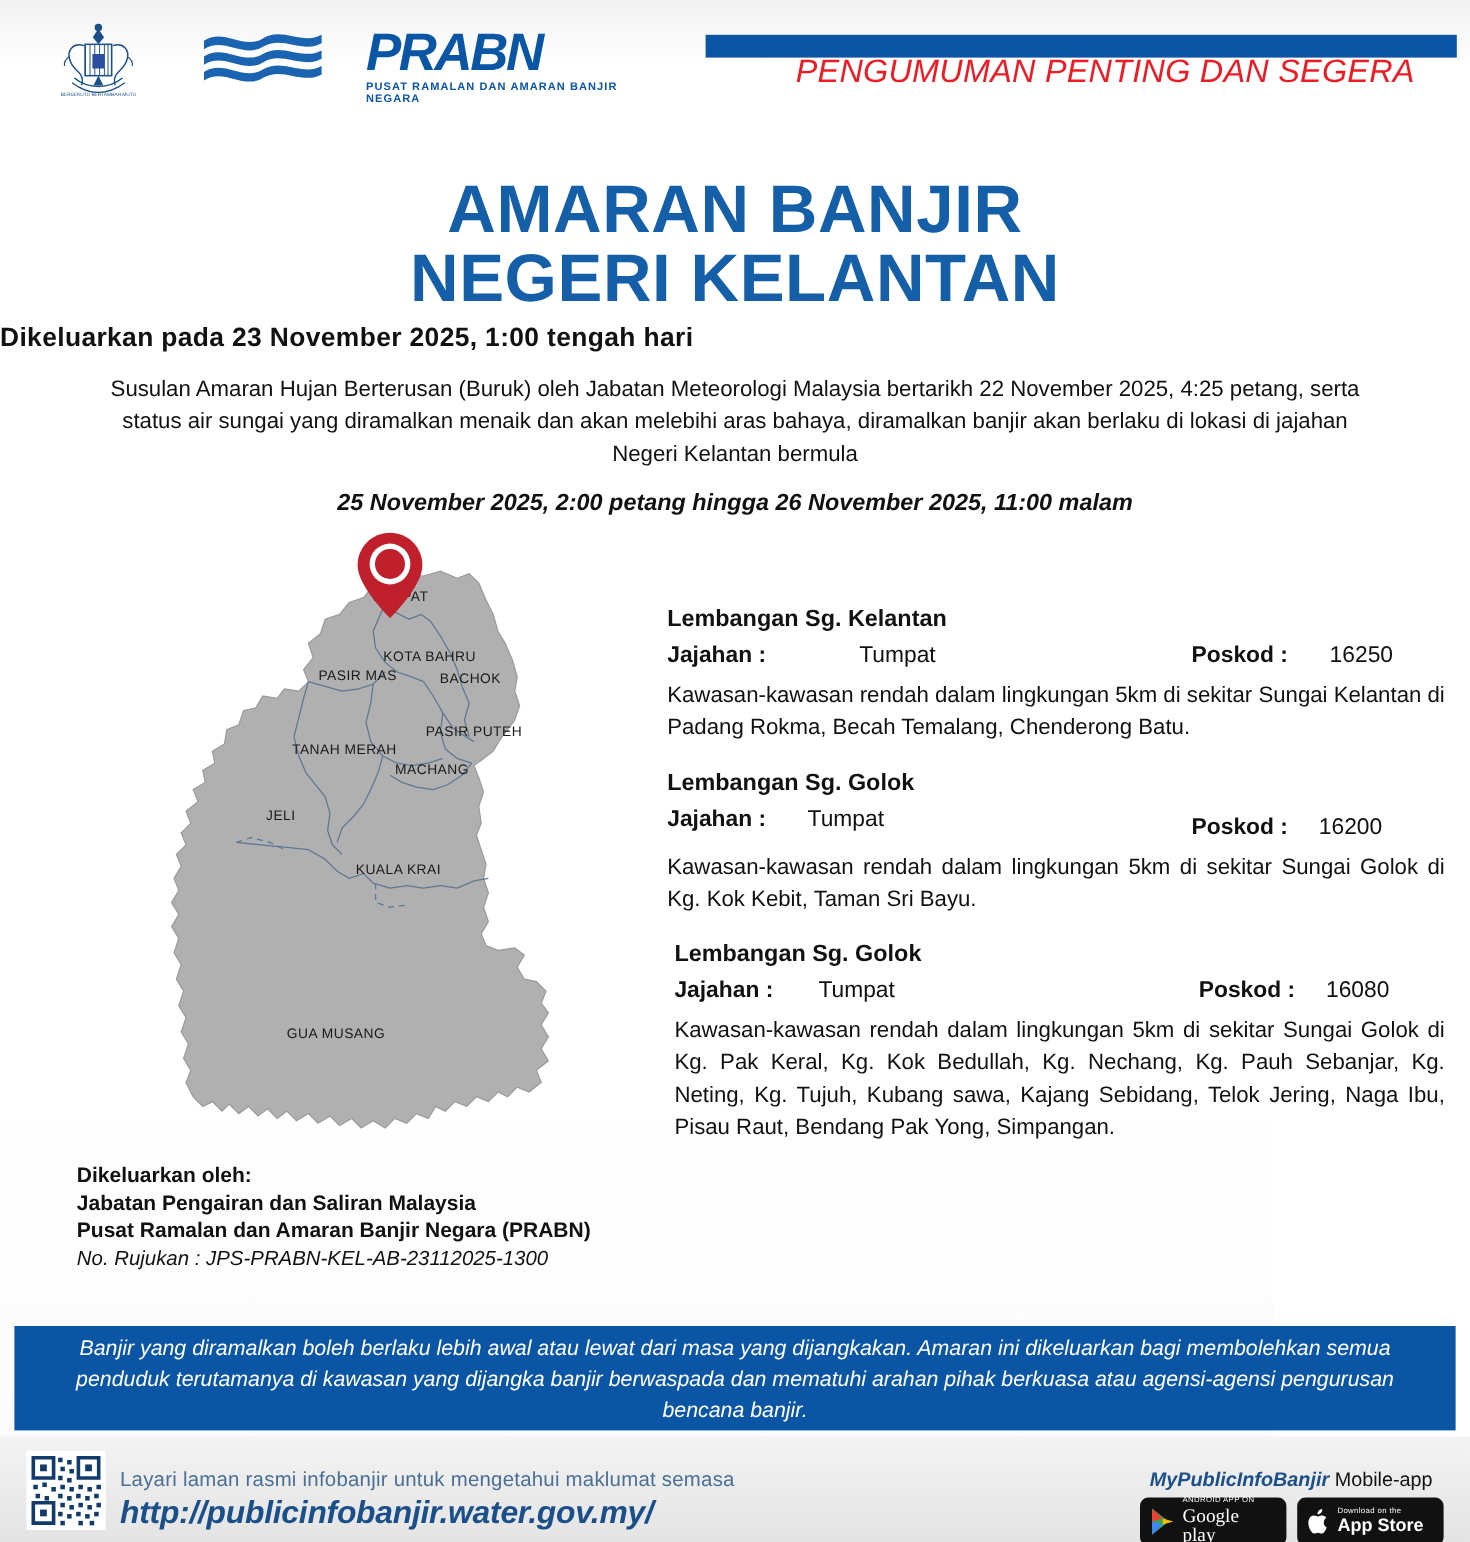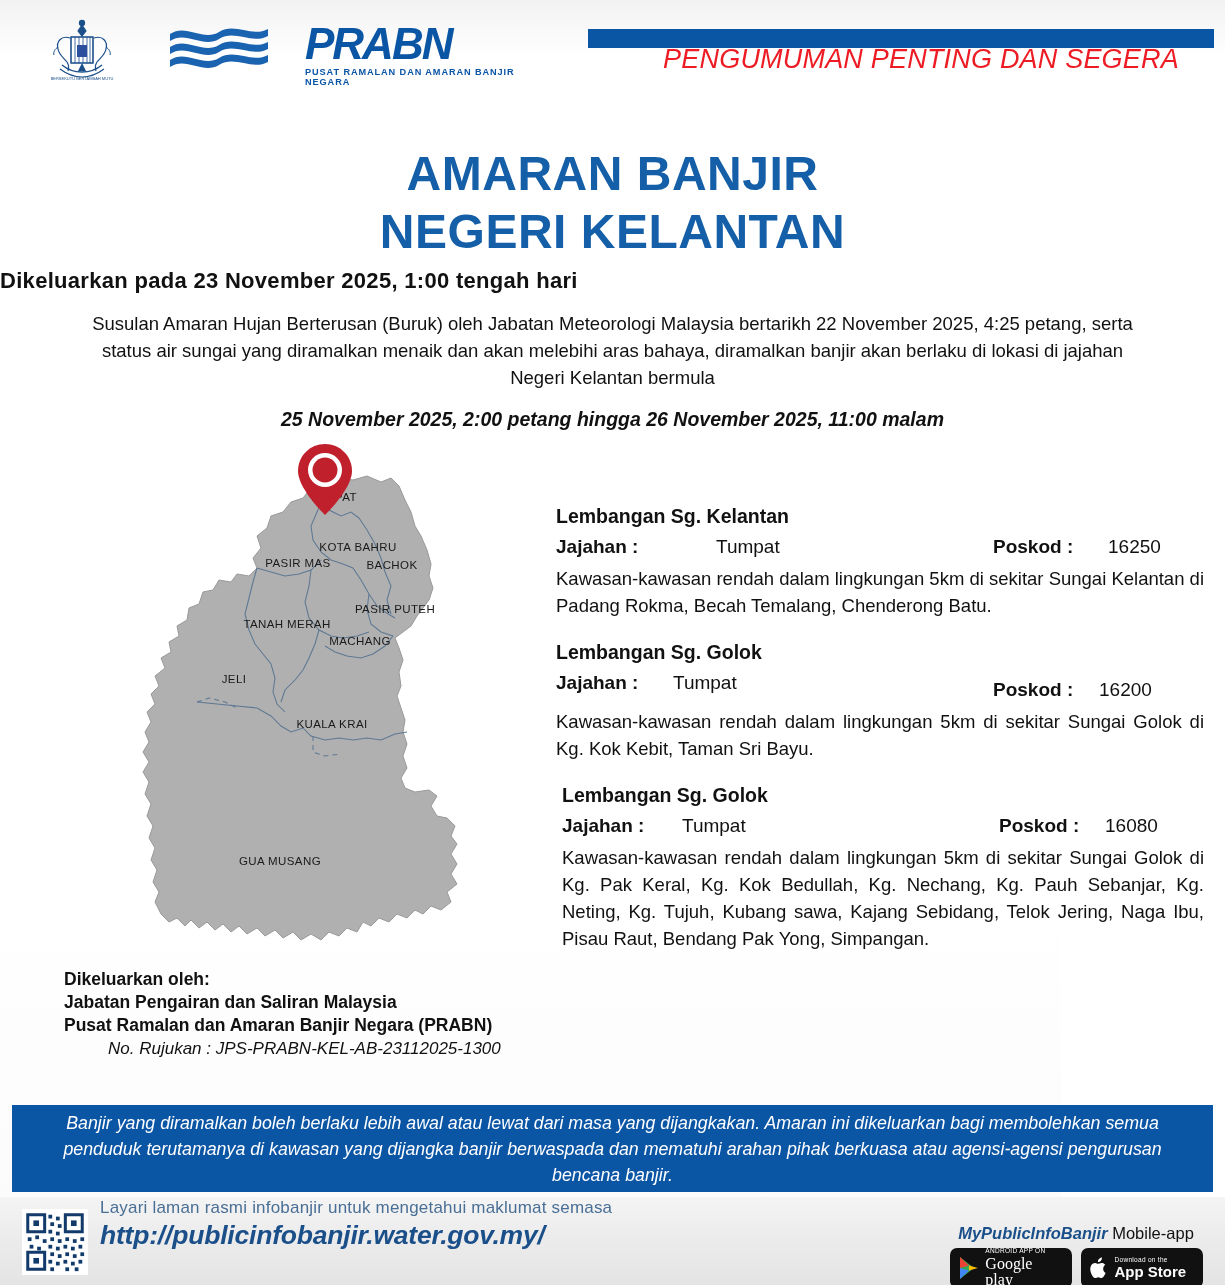--- a/index.html
+++ b/index.html
@@ -38,21 +38,21 @@
   .anntext{
     position:absolute;left:608px;top:44px;width:626px;
     text-align:center;
     font-size:27px;font-weight:normal;font-style:italic;color:#ED1C24;
     letter-spacing:0.2px;white-space:nowrap;
   }
 
   
   .title{
     position:absolute;left:0;top:145px;width:1225px;text-align:center;
-    font-size:48px;font-weight:bold;color:#145FA8;line-height:58px;
+    font-size:56px;font-weight:bold;color:#145FA8;line-height:58px;
     letter-spacing:0.5px;
   }
   .issued{
     position:absolute;left:0;top:268px;width:1225px;text-align:left;
     font-size:22px;font-weight:bold;color:#111;letter-spacing:0.3px;
   }
   .intro{
     position:absolute;left:80px;top:310px;width:1065px;text-align:center;
     font-size:18.5px;color:#111;line-height:27px;
   }
@@ -91,39 +91,39 @@
   .b2 .plabel{left:437px;top:7px;}
   .b2 .pval{left:543px;top:7px;}
   .b2 .row{height:33px;}
   .b3 .jval{left:120px;}
   .b3 .plabel{left:437px;}
   .b3 .pval{left:543px;}
 
   
   .sign{position:absolute;left:64px;top:968px;width:520px;}
   .sign div{font-size:17.5px;font-weight:bold;color:#111;line-height:23px;}
-  .sign .ref{font-weight:normal;font-style:italic;font-size:17px;line-height:24px;margin-left:44px;}
+  .sign .ref{font-weight:normal;font-style:italic;font-size:17px;line-height:24px;}
 
   
   .disc{
     position:absolute;left:12px;top:1105px;width:1201px;height:87px;
     background:#0B55A5;display:flex;align-items:center;justify-content:flex-end;
   }
   .disc p{
     margin:0;padding:0 42px;text-align:center;color:#ffffff;
     font-size:17.8px;font-style:italic;line-height:26px;
   }
 
   
   .footer{
     position:absolute;left:0;top:1197px;width:1225px;height:88px;
     background:linear-gradient(180deg,#f4f4f4 0%,#ececec 45%,#e4e4e4 100%);
   }
   .qr{position:absolute;left:22px;top:12px;width:62px;height:62px;background:#fff;padding:2px;}
-  .flines{position:absolute;left:100px;top:1px;}
+  .flines{position:absolute;left:100px;top:26px;}
   .fl1{font-size:17px;color:#4a6f96;letter-spacing:0.2px;}
   .fl2{font-size:26.5px;font-weight:bold;color:#1a4f8a;letter-spacing:-0.2px;margin-top:2px;font-style:italic;}
   .appcol{position:absolute;right:18px;top:10px;width:262px;text-align:center;}
   .appttl{font-size:16.5px;color:#111;white-space:nowrap;margin-top:17px;}
   .appttl b{color:#1a4f8a;font-style:italic;}
   .badges{display:flex;gap:9px;justify-content:center;margin-top:5px;}
   .badge{
     background:#111;border-radius:7px;height:40px;width:122px;
     display:flex;align-items:center;gap:6px;padding:0 8px;box-sizing:border-box;
   }

